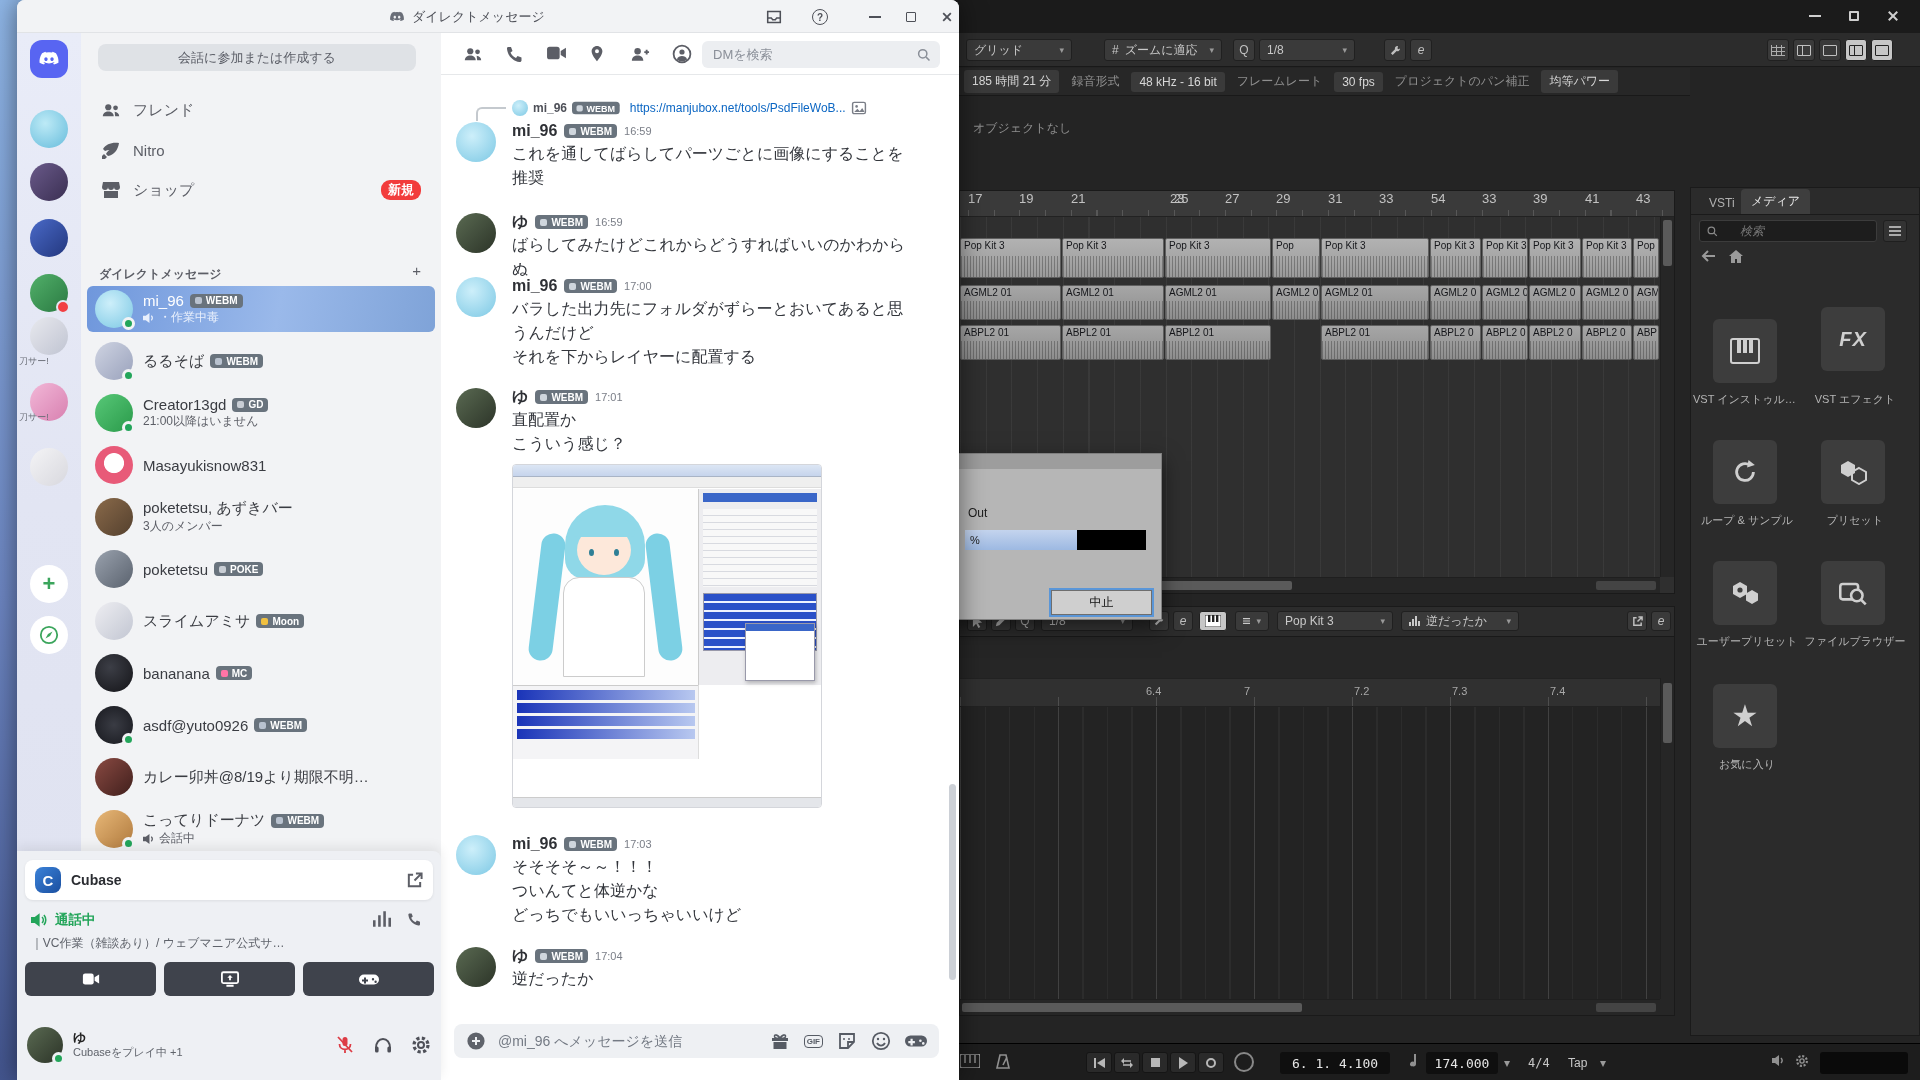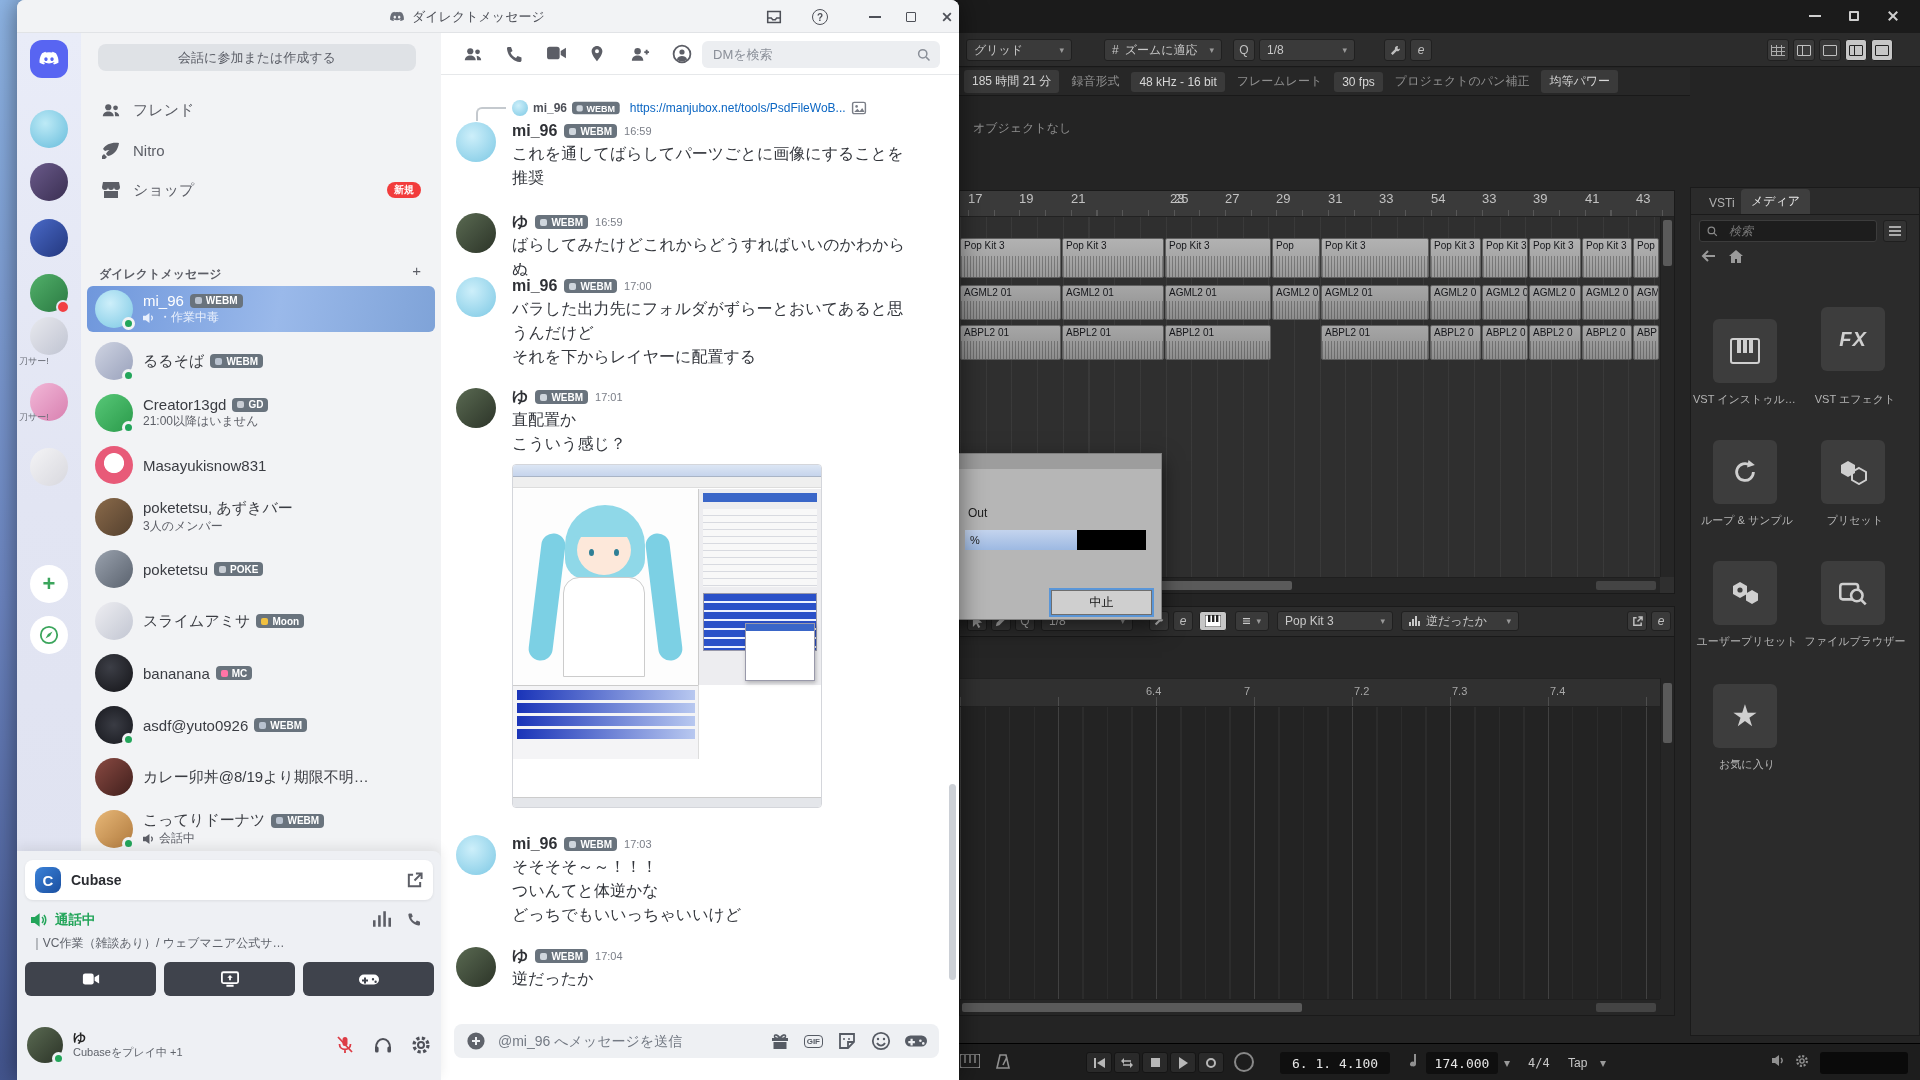--- a/index.html
+++ b/index.html
@@ -62,21 +62,21 @@
   .lz-grid{position:absolute;left:0;top:100px;right:14px;bottom:16px;background-color:#232323;
     background-image:repeating-linear-gradient(90deg,rgba(255,255,255,.10) 0 1px,transparent 1px 98px),repeating-linear-gradient(90deg,rgba(255,255,255,.045) 0 1px,transparent 1px 24.5px)}
   .lz-vscroll{position:absolute;right:0;top:71px;bottom:16px;width:14px;background:#262626;border-left:1px solid #1f1f1f}
   .lz-vscroll .thumb{position:absolute;left:2px;right:2px;top:5px;height:60px;background:#5a5a5a;border-radius:2px}
   .lz-hscroll{position:absolute;left:0;right:14px;bottom:0;height:16px;background:#262626;border-top:1px solid #1f1f1f}
   .lz-hscroll .thumb{position:absolute;left:2px;top:3px;width:340px;height:9px;background:#5a5a5a;border-radius:2px}
   .cb-media{position:absolute;left:790px;top:187px;width:230px;bottom:44px;background:#2b2b2b;border:1px solid #1a1a1a}
   .md-tabs{position:absolute;left:0;top:0;right:0;height:27px;border-bottom:1px solid #1a1a1a}
   .md-tab{position:absolute;top:4px;font-size:12px;color:#b0b0b0;padding:4px 10px}
   .md-tab.sel{top:1px;background:#3e3e3e;border-radius:4px 4px 0 0;color:#ececec}
-  .md-search{position:absolute;left:8px;top:32px;width:178px;height:22px;background:#1d1d1d;border:1px solid #3c3c3c;border-radius:3px;display:flex;align-items:center;gap:9px;padding:0 6px;color:#8a8a8a}
+  .md-search{position:absolute;left:8px;top:32px;width:178px;height:22px;background:#1d1d1d;border:1px solid #3c3c3c;border-radius:3px;display:flex;align-items:center;gap:20px;padding:0 6px;color:#8a8a8a}
   .md-search input{flex:1;background:transparent;border:none;outline:none;color:#bbb;font-style:italic;font-size:12px;width:100px}
   .md-search input::placeholder{color:#777;font-style:italic}
   .md-listbtn{position:absolute;left:192px;top:32px;width:24px;height:22px;background:#333;border:1px solid #1f1f1f;border-radius:3px;display:flex;align-items:center;justify-content:center;color:#aaa}
   .md-nav{position:absolute;left:10px;top:62px;display:flex;gap:14px;color:#9a9a9a}
   .tile{position:absolute;width:64px;height:64px;background:#3d3d3d;border-radius:6px;display:flex;align-items:center;justify-content:center;color:#cfcfcf}
   .tile-label{position:absolute;width:108px;text-align:center;font-size:11px;color:#b5b5b5;white-space:nowrap;overflow:hidden;text-overflow:ellipsis}
   .fx-glyph{font-size:20px;font-weight:bold;font-style:italic;letter-spacing:1px}
   .star-glyph{font-size:30px;line-height:1}
   .cb-transport{position:absolute;left:0;right:0;top:1043px;height:37px;background:#1d1d1d;border-top:1px solid #000}
   .tpbtn{position:absolute;top:8px;width:26px;height:21px;background:#2a2a2a;border:1px solid #151515;border-radius:3px;display:flex;align-items:center;justify-content:center;color:#b8b8b8}
@@ -100,21 +100,21 @@
   .dc-rail{position:absolute;left:0;top:33px;width:64px;bottom:0;background:linear-gradient(180deg,#e9ecf8 0%,#e2e5f3 45%,#dfe2f0 100%)}
   .rail-item{position:absolute;left:13px;width:38px;height:38px;border-radius:50%;display:flex;align-items:center;justify-content:center;color:#fff}
   .rail-home{border-radius:12px}
   .rail-label{position:absolute;left:2px;width:60px;font-size:9px;color:#6a6e78;white-space:nowrap;overflow:hidden}
   .rail-badge{position:absolute;right:-2px;bottom:-2px;width:14px;height:14px;background:#f23f43;border:2px solid #e4e7f3;border-radius:50%}
   .rail-circle-btn{background:#fff;color:#3ba55c;font-size:22px;font-weight:bold}
   .dc-sidebar{position:absolute;left:64px;top:33px;width:360px;bottom:0;background:#f2f3f5}
   .sb-search{position:absolute;left:17px;top:11px;width:318px;height:27px;background:#dfe2e6;border:none;border-radius:8px;color:#5a5d66;font-size:13px;text-align:center}
   .sb-nav{position:absolute;left:8px;right:8px;top:59px}
   .nav-row{height:36px;margin-bottom:4px;border-radius:6px;display:flex;align-items:center;gap:12px;padding:0 12px;color:#5c5e66;font-size:15px;font-weight:500}
-  .nav-badge{margin-left:auto;background:#f23c3c;color:#fff;font-size:10px;font-weight:bold;padding:1px 7px;border-radius:9px}
+  .nav-badge{margin-left:auto;background:#f23c3c;color:#fff;font-size:13px;font-weight:bold;padding:1px 7px;border-radius:9px}
   .sb-dmheader{position:absolute;left:18px;top:233px;font-size:12px;font-weight:600;color:#5c5e66}
   .sb-dmplus{position:absolute;right:20px;top:229px;font-size:15px;color:#5c5e66}
   .dm-list{position:absolute;left:6px;right:6px;top:253px}
   .dm-item{display:flex;align-items:center;gap:10px;padding:4px 8px;border-radius:6px;margin-bottom:6px;min-height:46px}
   .dm-item.selected{background:linear-gradient(100deg,#6f97dc 0%,#9ab9ea 55%,#7fa3d8 100%)}
   .dm-item.selected .dm-name{color:#fff}
   .dm-item.selected .dm-sub{color:#e8effc}
   .dm-avatar{position:relative;width:38px;height:38px;border-radius:50%;flex:none}
   .status-dot{position:absolute;right:-2px;bottom:-2px;width:13px;height:13px;background:#23a55a;border:3px solid #f2f3f5;border-radius:50%}
   .dm-text{min-width:0}

